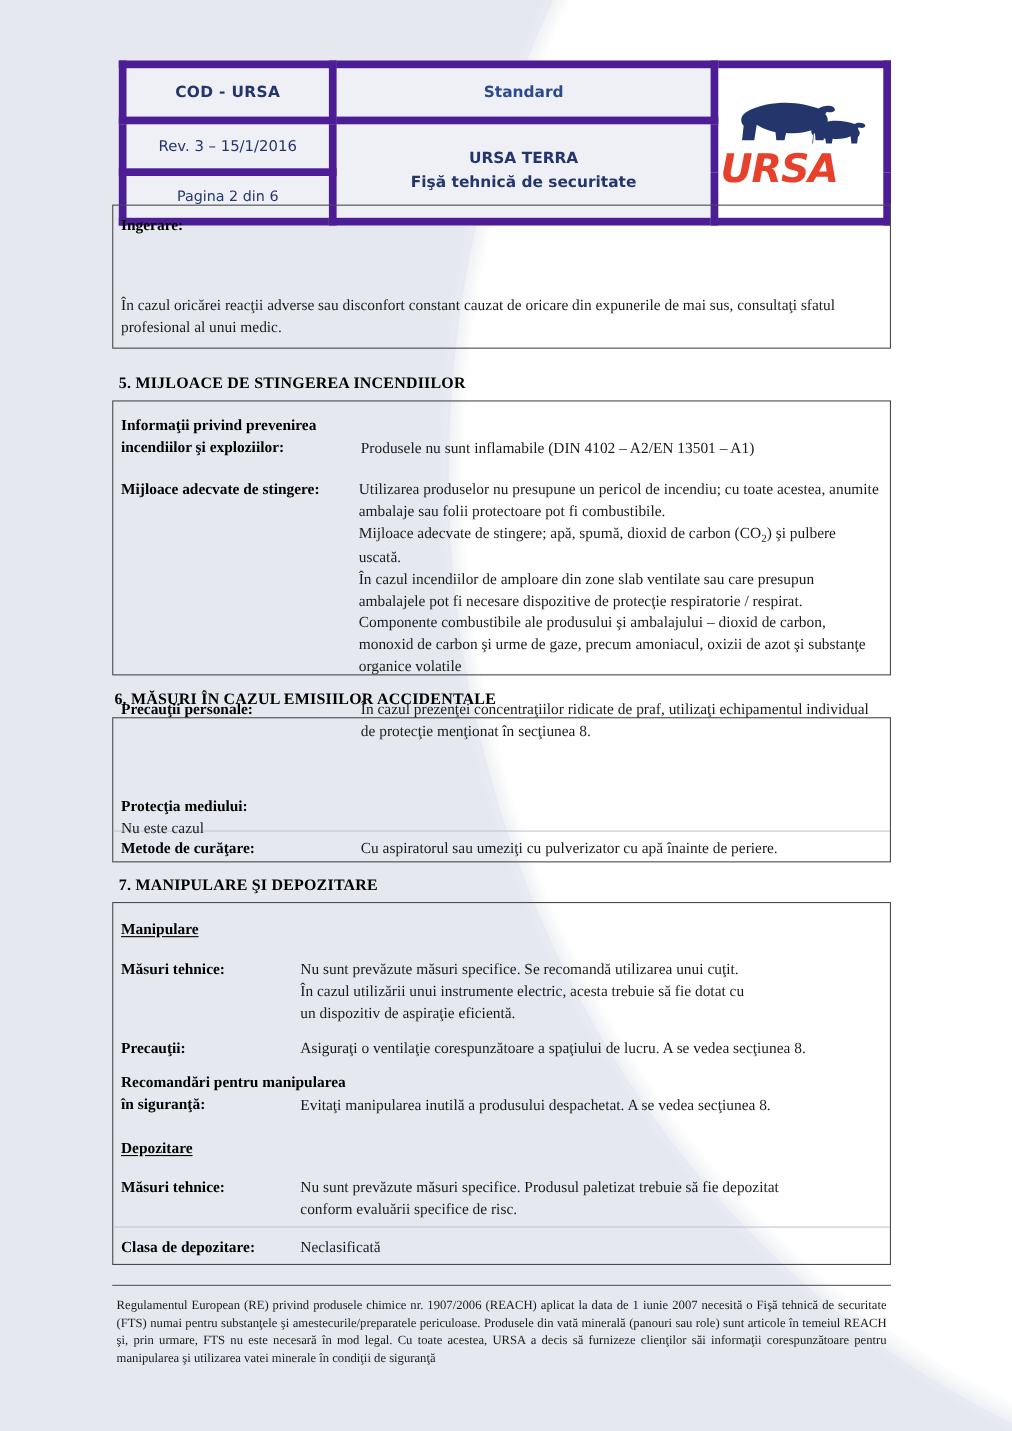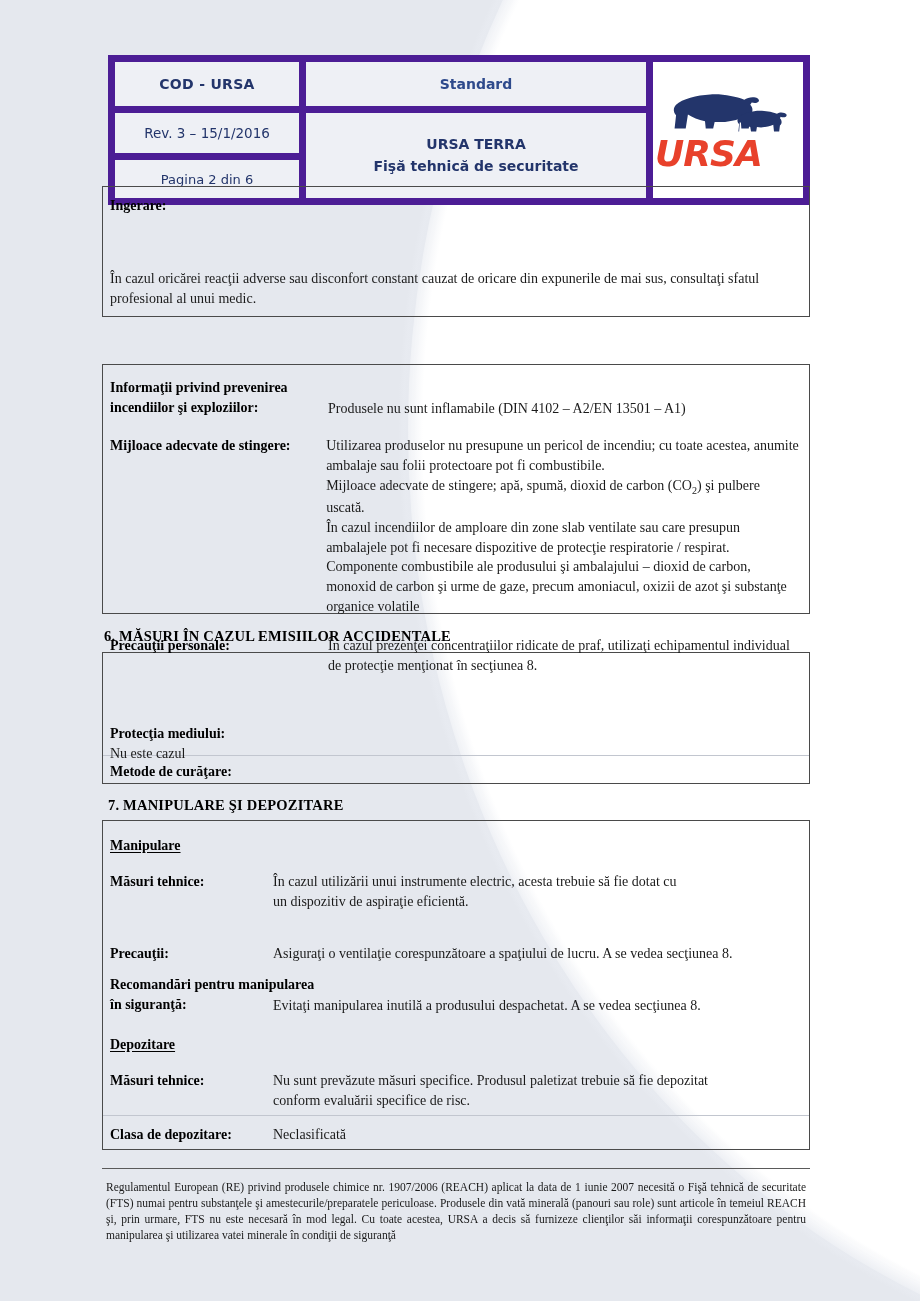--- a/index.html
+++ b/index.html
@@ -193,20 +193,21 @@
     </tbody>
       </table>
 
     <div class="box" style="left:102px; top:186px; width:708px; height:131px;"></div>
 
     <div class="row" style="left:110px; top:196px; width:690px;">
       <div class="lbl" style="width:163px;">Ingerare:</div>
     </div>
     <div class="plain" style="left:110px; top:269px; width:695px;">În cazul oricărei reacţii adverse sau disconfort constant cauzat de oricare din expunerile de mai sus, consultaţi sfatul profesional al unui medic.</div>
 
+    <div class="sect-title" style="left:108px; top:341px;">5.  MIJLOACE DE STINGEREA INCENDIILOR</div>
     <div class="box" style="left:102px; top:364px; width:708px; height:250px;"></div>
 
     <div class="row" style="left:110px; top:378px; width:690px;">
       <div class="lbl" style="width:218px;">
         <div>Informaţii privind prevenirea</div>
         <div>incendiilor şi exploziilor:</div>
       </div>
       <div class="val" style="width:470px; padding-top:21px;">Produsele nu sunt inflamabile (DIN 4102 – A2/EN 13501 – A1)</div>
     </div>
 
@@ -227,31 +228,33 @@
     <div class="row" style="left:110px; top:636px; width:690px;">
       <div class="lbl" style="width:218px;">Precauţii personale:</div>
       <div class="val" style="width:470px;">În cazul prezenţei concentraţiilor ridicate de praf, utilizaţi echipamentul individual de protecţie menţionat în secţiunea 8.</div>
     </div>
     <div class="row" style="left:110px; top:724px; width:690px;flex-direction:column;">
       <div class="lbl" style="width:218px;">Protecţia mediului:</div>
       <div class="val" style="width:470px;">Nu este cazul</div>
     </div>
     <div class="row" style="left:110px; top:762px; width:690px;">
       <div class="lbl" style="width:218px;">Metode de curăţare:</div>
+      <div class="val" style="width:470px;">Cu aspiratorul sau umeziţi cu pulverizator cu apă înainte de periere.</div>
     </div>
 
     <div class="sect-title" style="left:108px; top:797px;">7.  MANIPULARE ŞI DEPOZITARE</div>
     <div class="box" style="left:102px; top:820px; width:708px; height:330px;"></div>
     <div class="sep" style="left:103px; top:1115px; width:706px;"></div>
 
     <div class="uline" style="left:110px; top:838px;">Manipulare</div>
 
     <div class="row" style="left:110px; top:872px; width:690px;">
       <div class="lbl" style="width:163px;">Măsuri tehnice:</div>
       <div class="val" style="width:520px;">
+        <div>Nu sunt prevăzute măsuri specifice. Se recomandă utilizarea unui cuţit.</div>
         <div>În cazul utilizării unui instrumente electric, acesta trebuie să fie dotat cu</div>
         <div>un dispozitiv de aspiraţie eficientă.</div>
       </div>
     </div>
 
     <div class="row" style="left:110px; top:944px; width:690px;">
       <div class="lbl" style="width:163px;">Precauţii:</div>
       <div class="val" style="width:520px;">Asiguraţi o ventilaţie corespunzătoare a spaţiului de lucru. A se vedea secţiunea 8.</div>
     </div>
 

